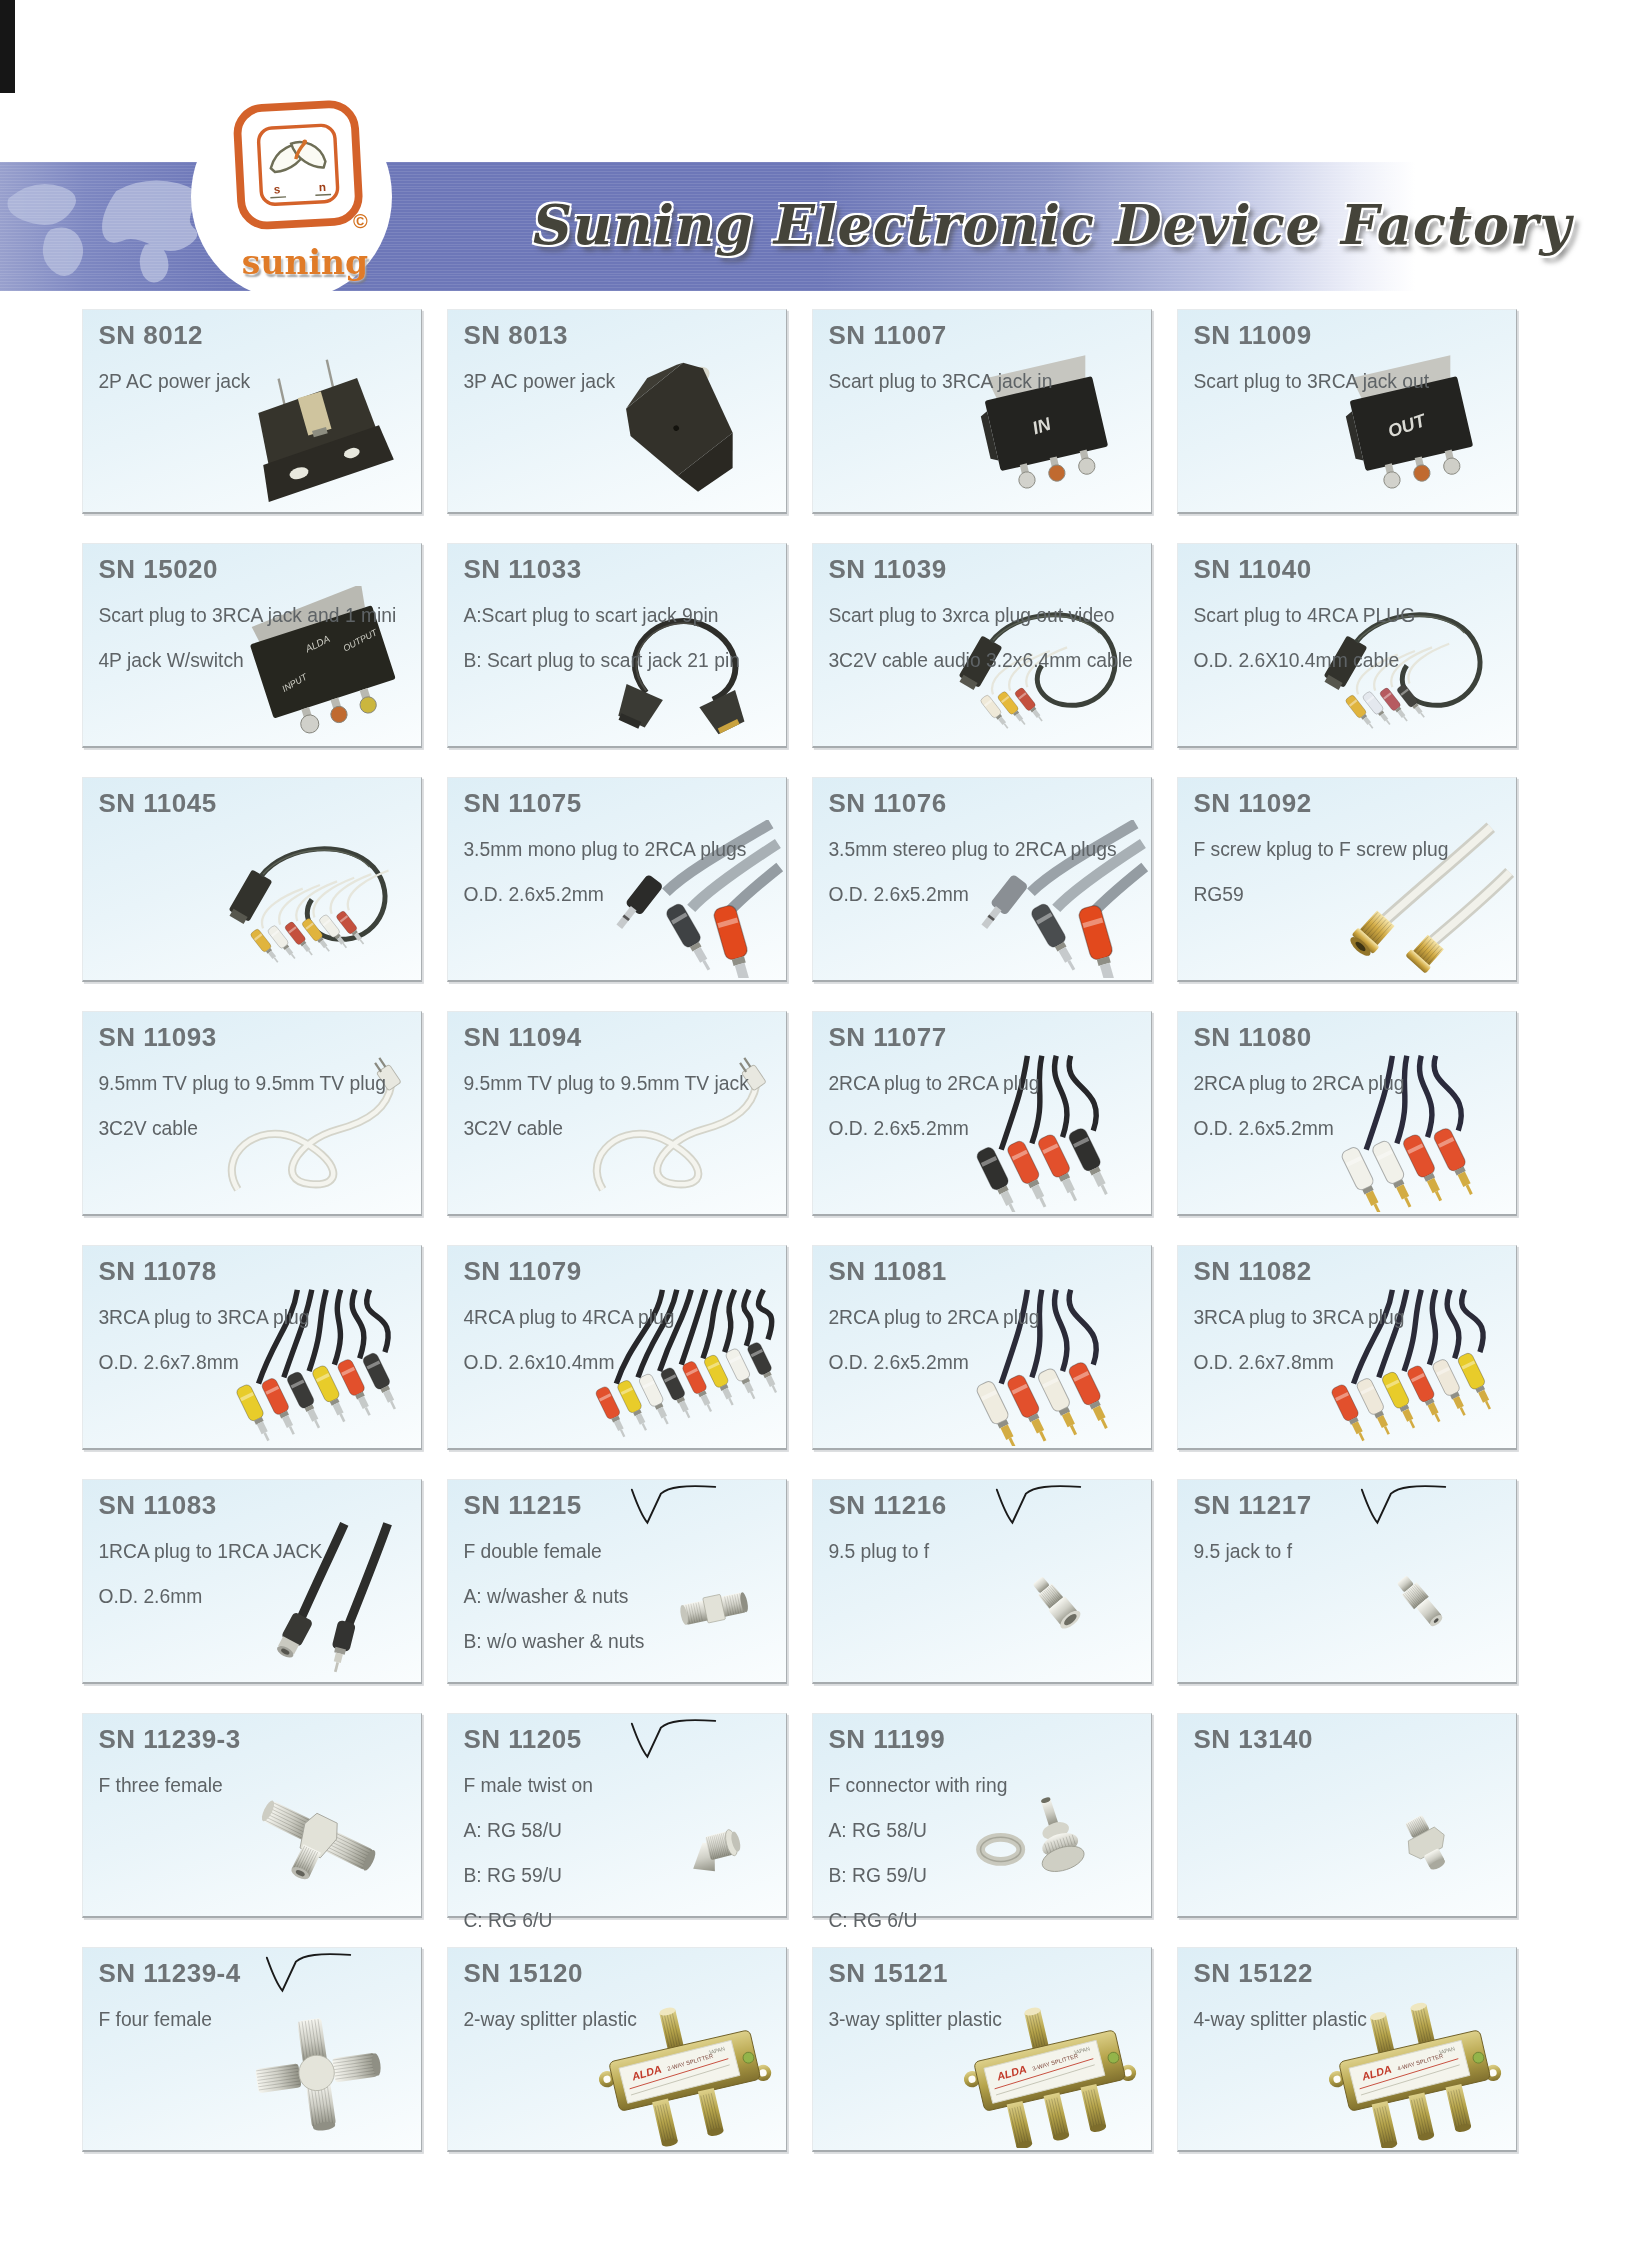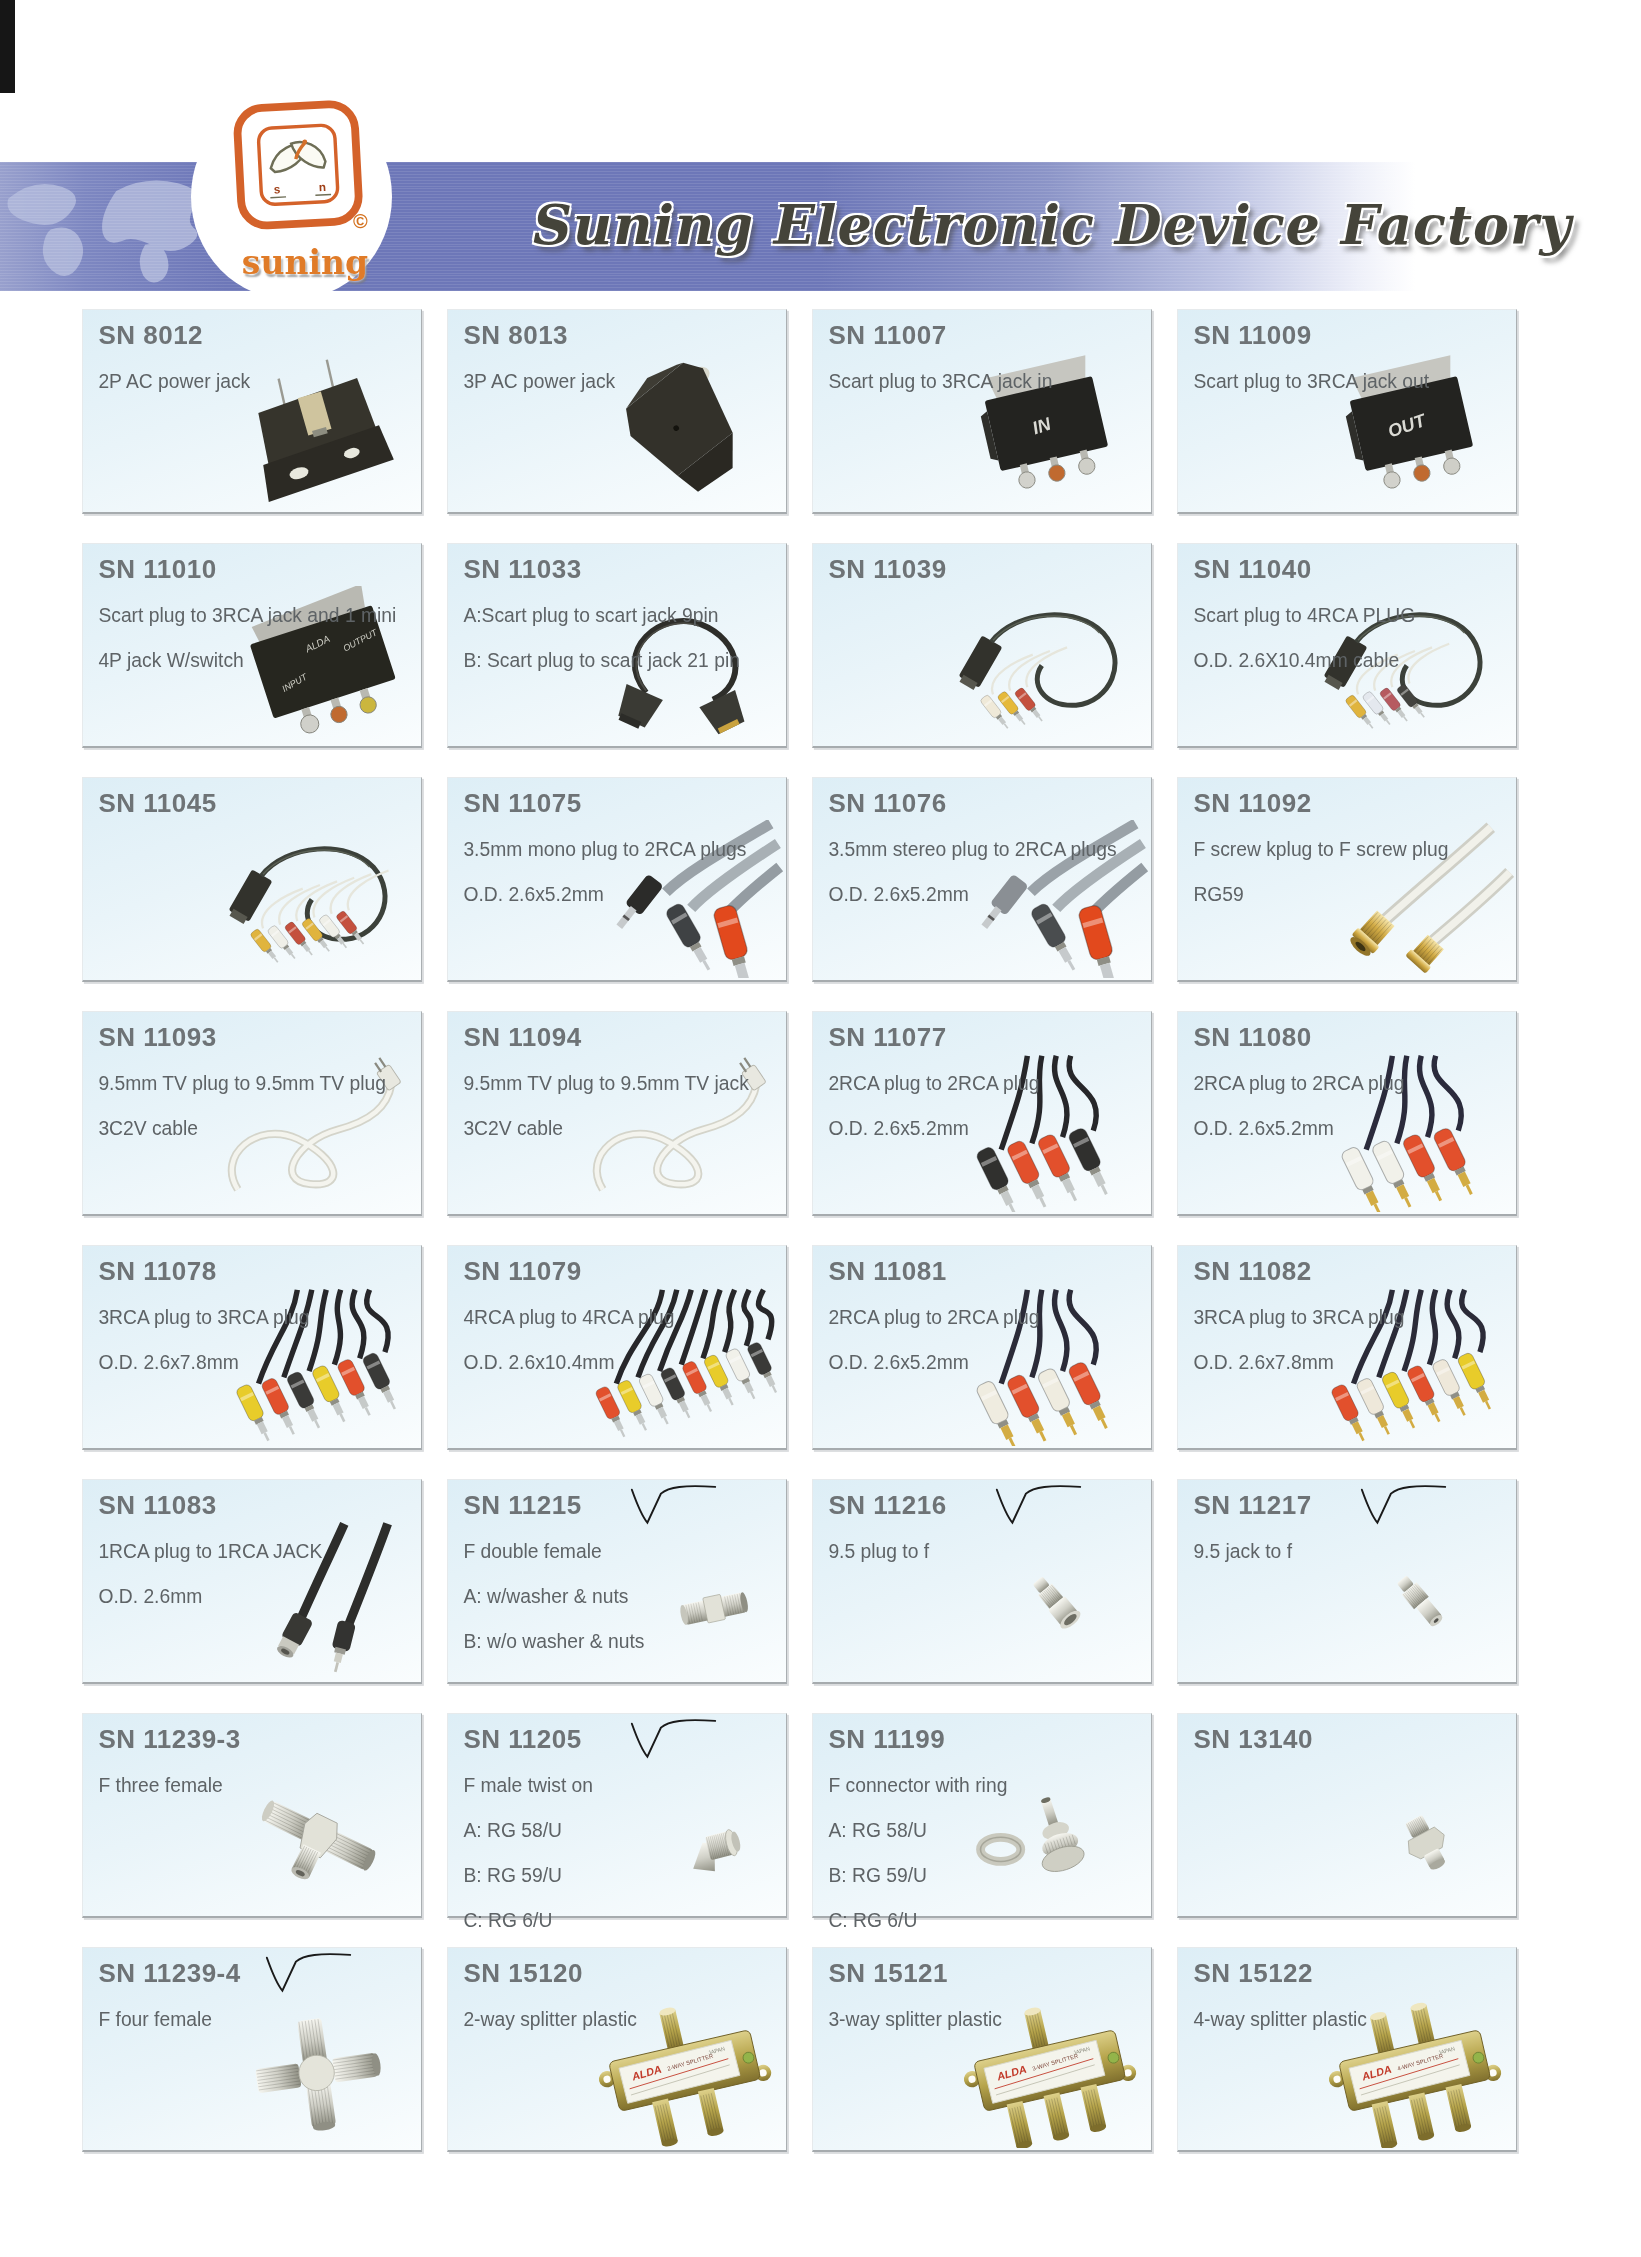--- a/index.html
+++ b/index.html
@@ -236,21 +236,21 @@
    <rect x="80" y="118" width="8" height="11" fill="#b9b9b2"></rect>
             <circle cx="84" cy="136" r="9" fill="#d2d2cc" stroke="#88887f"></circle>
    <rect x="114" y="118" width="8" height="11" fill="#b9b9b2"></rect>
             <circle cx="118" cy="136" r="9" fill="#c06a30" stroke="#88887f"></circle>
    <rect x="148" y="118" width="8" height="11" fill="#b9b9b2"></rect>
             <circle cx="152" cy="136" r="9" fill="#cfcfc8" stroke="#88887f"></circle>
           </g>
         </svg></div>
     </div>
     <div class="cell">
-      <h3 class="code">SN 11010</h3>
+      <h3 class="code">SN 15020</h3>
       <div class="desc">
         <div>Scart plug to 3RCA jack and 1 mini</div>
         <div>4P jack W/switch</div>
       </div>
       <div class="photo"><svg viewBox="0 0 230 175" preserveAspectRatio="xMidYMid meet">
           <defs>
 <linearGradient id="m-4" x1="0" y1="0" x2="0" y2="1">
  <stop offset="0" stop-color="#f6f6f0"></stop>
               <stop offset=".5" stop-color="#cfcfc6"></stop>
               <stop offset="1" stop-color="#909084"></stop>
@@ -322,20 +322,24 @@
      <rect x="56" y="148" width="24" height="8" fill="#2c2c28"></rect>
           </g>
    <g transform="rotate(-26 162 140)">
             <polygon points="142,124 186,124 180,160 148,160" fill="#3a3a34"></polygon>
      <rect x="150" y="154" width="24" height="6" fill="#c9a23e"></rect>
           </g>
         </svg></div>
     </div>
     <div class="cell">
       <h3 class="code">SN 11039</h3>
+      <div class="desc">
+        <div>Scart plug to 3xrca plug out video</div>
+        <div>3C2V cable audio 3.2x6.4mm cable</div>
+      </div>
       <div class="photo"><svg viewBox="0 0 230 175" preserveAspectRatio="xMidYMid meet">
           <defs>
 <linearGradient id="m-6" x1="0" y1="0" x2="0" y2="1">
  <stop offset="0" stop-color="#f6f6f0"></stop>
               <stop offset=".5" stop-color="#cfcfc6"></stop>
               <stop offset="1" stop-color="#909084"></stop>
             </linearGradient>
 <linearGradient id="mh-6" x1="0" y1="0" x2="1" y2="0">
  <stop offset="0" stop-color="#f6f6f0"></stop>
               <stop offset=".5" stop-color="#cfcfc6"></stop>

